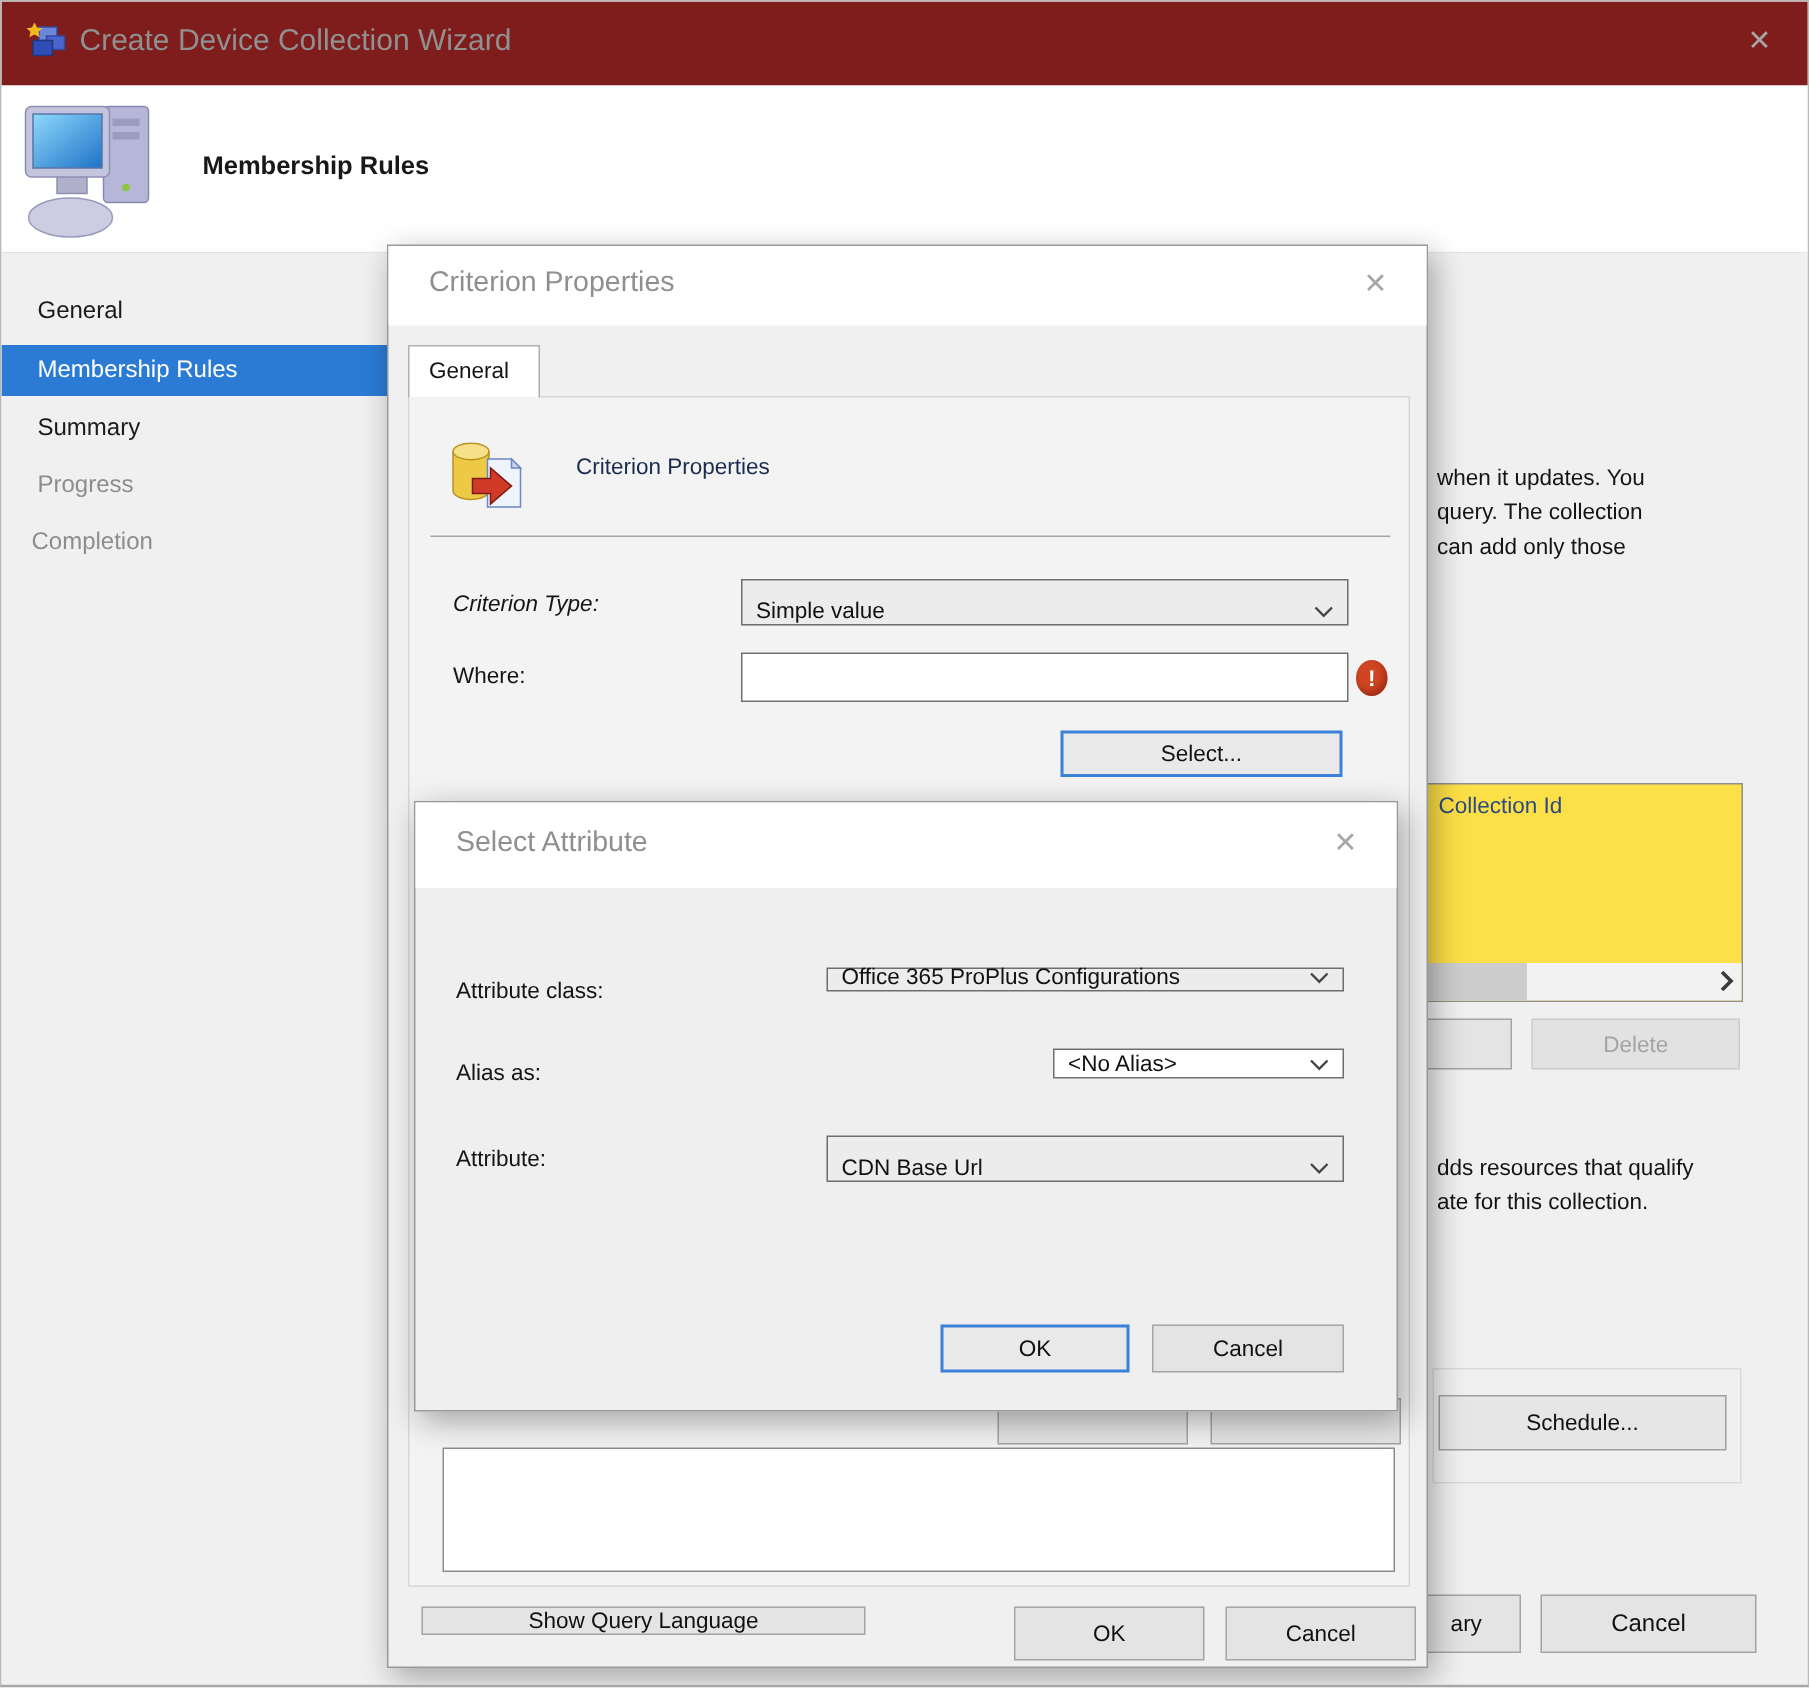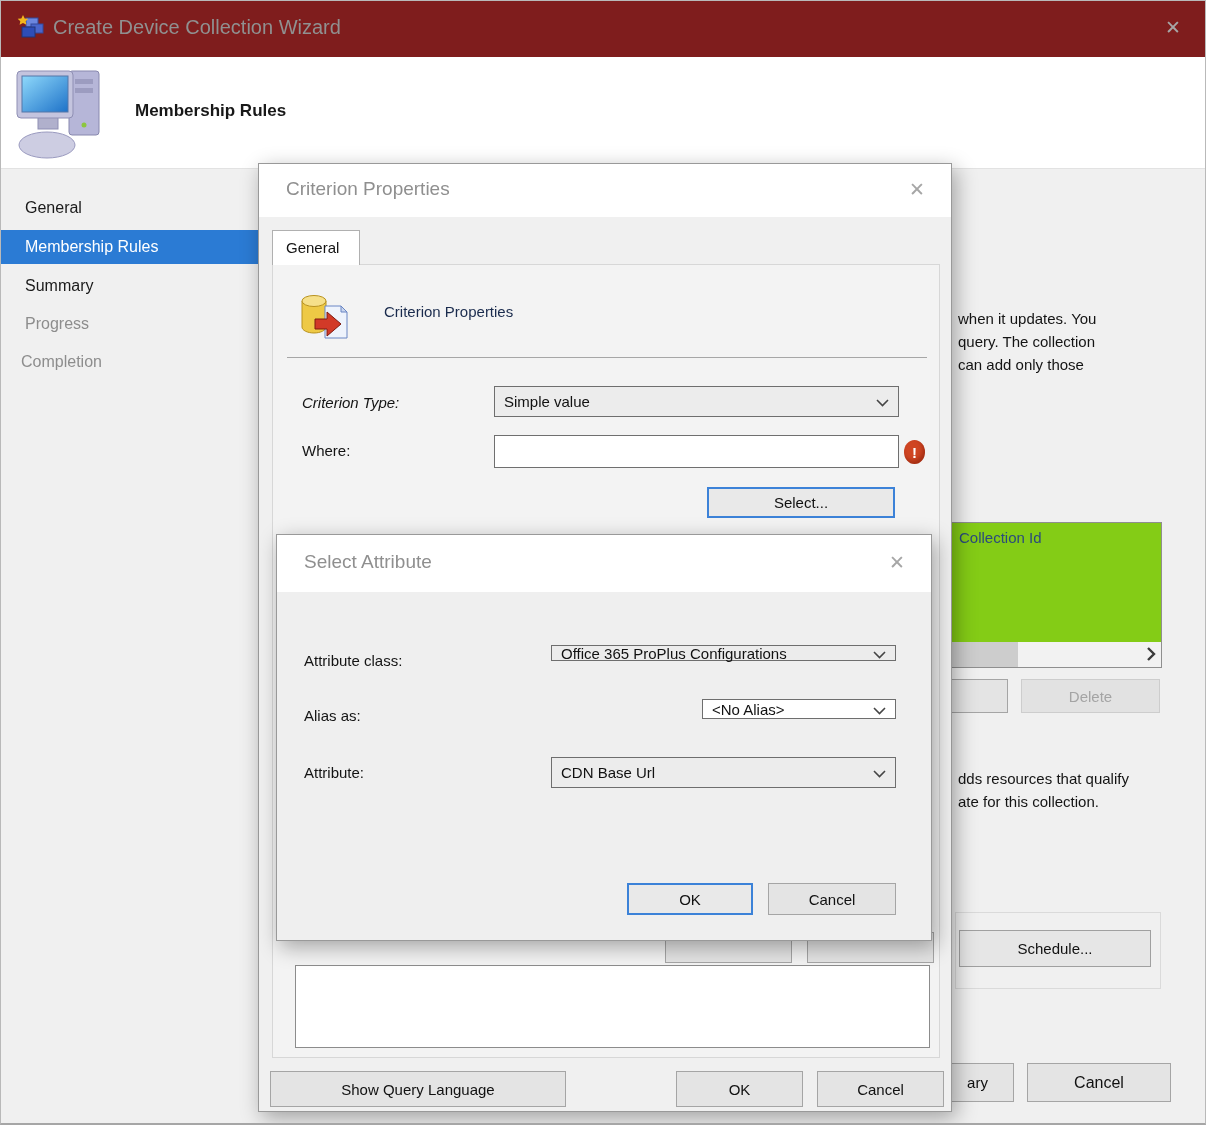--- a/index.html
+++ b/index.html
@@ -14,21 +14,21 @@
   .dlg-title{font-size:19px;color:#8f8f8f;white-space:nowrap;}
   .close-x{font-size:19px;color:#a6a6a6;cursor:default;line-height:1;}
   .btn{
     position:absolute;display:flex;align-items:center;justify-content:center;
     background:#e4e4e4;border:1px solid #a5a5a5;font-size:15px;color:#111;
     white-space:nowrap;
   }
   .btn.focus{border:2px solid #3c82d8;background:#e9e9e9;}
   .btn.disabled{background:#e2e2e2;border-color:#cdcdcd;color:#a4a4a4;}
   .combo{
-    position:absolute;display:flex;align-items:center;justify-content:space-between;
+    position:absolute;display:flex;align-items:flex-end;justify-content:space-between;
     background:#ececec;border:1px solid #6e6e6e;padding:0 9px;font-size:15px;color:#111;
   }
   .combo.white{background:#ffffff;}
   .label{position:absolute;font-size:15px;color:#141414;white-space:nowrap;}
   .dialog{
     position:absolute;background:#f0f0f0;border:1px solid #999;
     box-shadow:4px 6px 20px rgba(0,0,0,.33);
   }
   .bgtext{font-size:15px;line-height:23px;color:#141414;white-space:nowrap;}
   .err{
@@ -89,21 +89,21 @@
   <div class="sideitem" style="top:268px;">Summary</div>
   <div class="sideitem disabled" style="top:306px;">Progress</div>
   <div class="sideitem disabled" style="top:344px;padding-left:20px;">Completion</div>
 
   <div class="abs bgtext" style="left:957px;top:306px;">
     <div>when it updates. You</div>
     <div>query. The collection</div>
     <div>can add only those</div>
   </div>
 
-  <div class="abs" style="left:950px;top:521px;width:211px;height:146px;background:#84cc16;border:1px solid #8f8f8f;">
+  <div class="abs" style="left:950px;top:521px;width:211px;height:146px;background:#fde047;border:1px solid #8f8f8f;">
     <span class="abs" style="left:7px;top:6px;font-size:15px;color:#2b4a7d;white-space:nowrap;">Collection Id</span>
     <div class="abs" style="left:0;bottom:0;width:209px;height:25px;background:#f2f2f2;">
       <div class="abs" style="left:0;top:0;width:66px;height:25px;background:#cdcdcd;"></div>
       <span class="abs" style="right:5px;top:5px;">
         <svg width="10" height="14" viewBox="0 0 10 14">
             <path d="M2 1 L8 7 L2 13" fill="none" stroke="#3a3a3a" stroke-width="2.4"></path>
           </svg>
       </span>
     </div>
   </div>
@@ -155,21 +155,21 @@
     <input class="abs" style="left: 235px; top: 271px; width: 405px; height: 33px; background: rgb(255, 255, 255); border: 1px solid rgb(111, 111, 111); font-size: 15px; padding: 0px 8px; z-index: 3; font-family: inherit;" value="">
     <span class="err" style="left:645px;top:276px;z-index:3;">!</span>
 
     <div class="btn focus" style="left:448px;top:323px;width:188px;height:31px;z-index:3;">Select...</div>
 
     <div class="btn" style="left:406px;top:768px;width:127px;height:31px;z-index:3;"></div>
     <div class="btn" style="left:548px;top:768px;width:127px;height:31px;z-index:3;"></div>
 
     <div class="abs" style="left:36px;top:801px;width:635px;height:83px;background:#fff;border:1px solid #8c8c8c;z-index:3;"></div>
 
-    <div class="btn" style="left:11px;top:907px;width:296px;height:36px;">Show Query Language</div>
+    <div class="btn" style="left:22px;top:907px;width:296px;height:19px;">Show Query Language</div>
     <div class="btn" style="left:417px;top:907px;width:127px;height:36px;">OK</div>
     <div class="btn" style="left:558px;top:907px;width:127px;height:36px;">Cancel</div>
   </div>
 
   <div class="dialog" style="left:275px;top:533px;width:656px;height:407px;z-index:20;background:#efefef;">
     <div class="abs" style="left:0;top:0;width:654px;height:57px;background:#fff;">
       <span class="abs dlg-title" style="left:27px;top:16px;">Select Attribute</span>
       <span class="abs close-x" style="right:26px;top:18px;">✕</span>
     </div>
 

